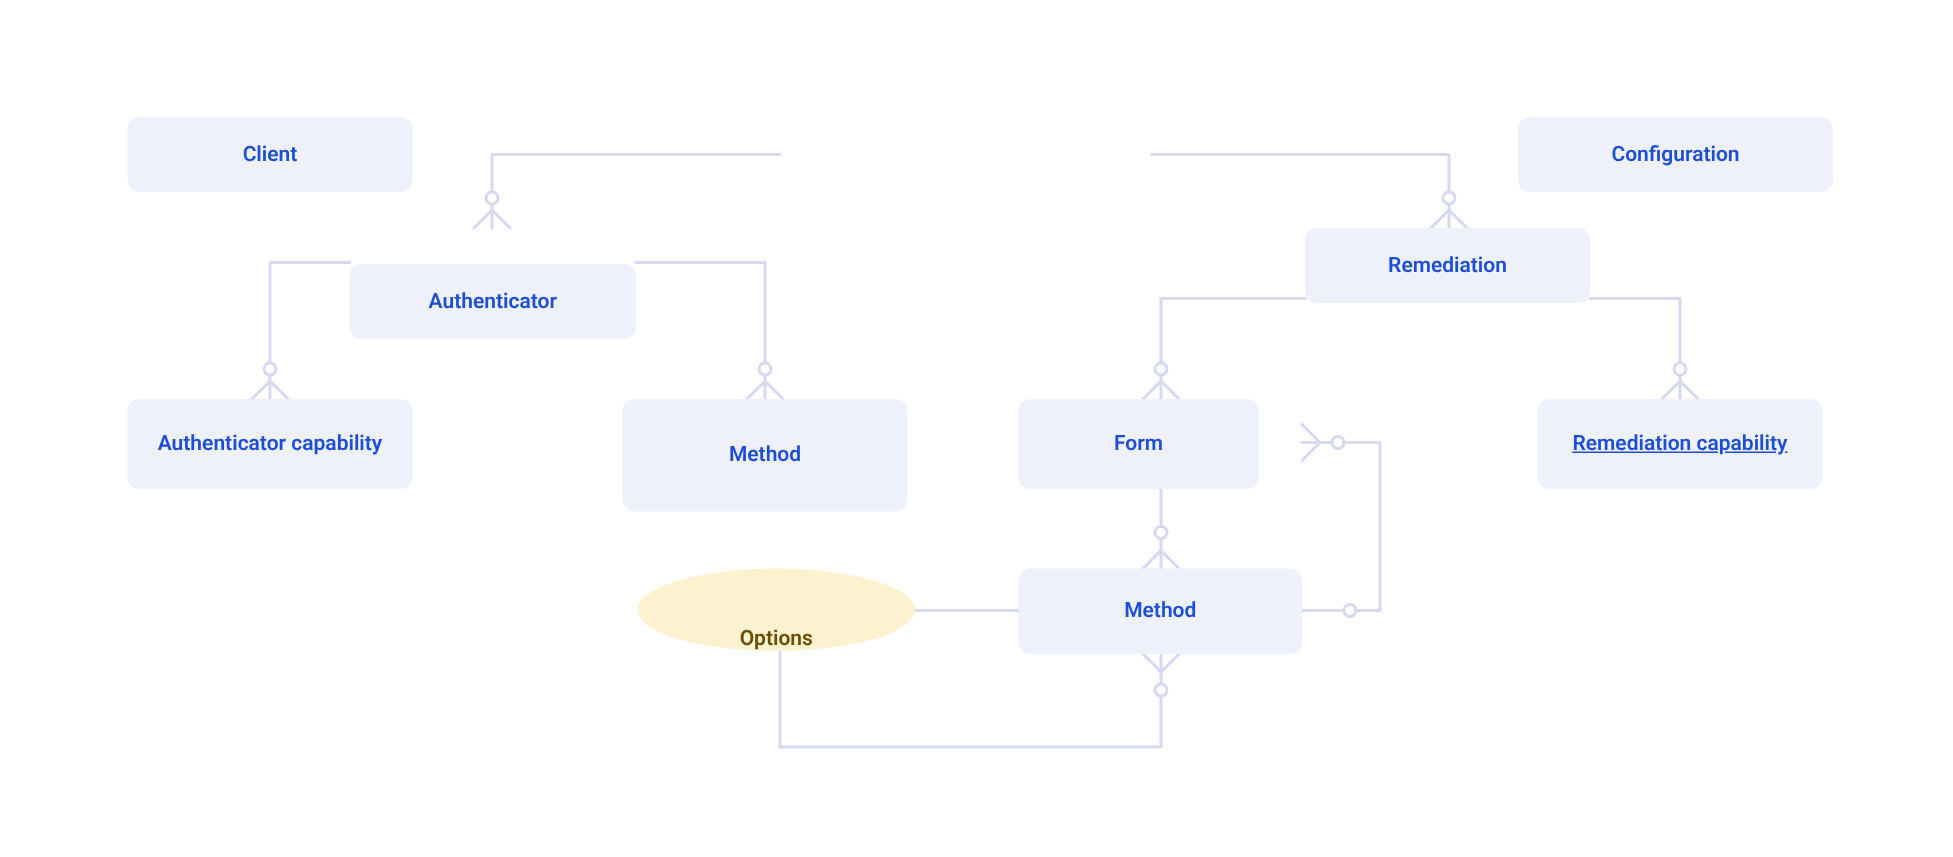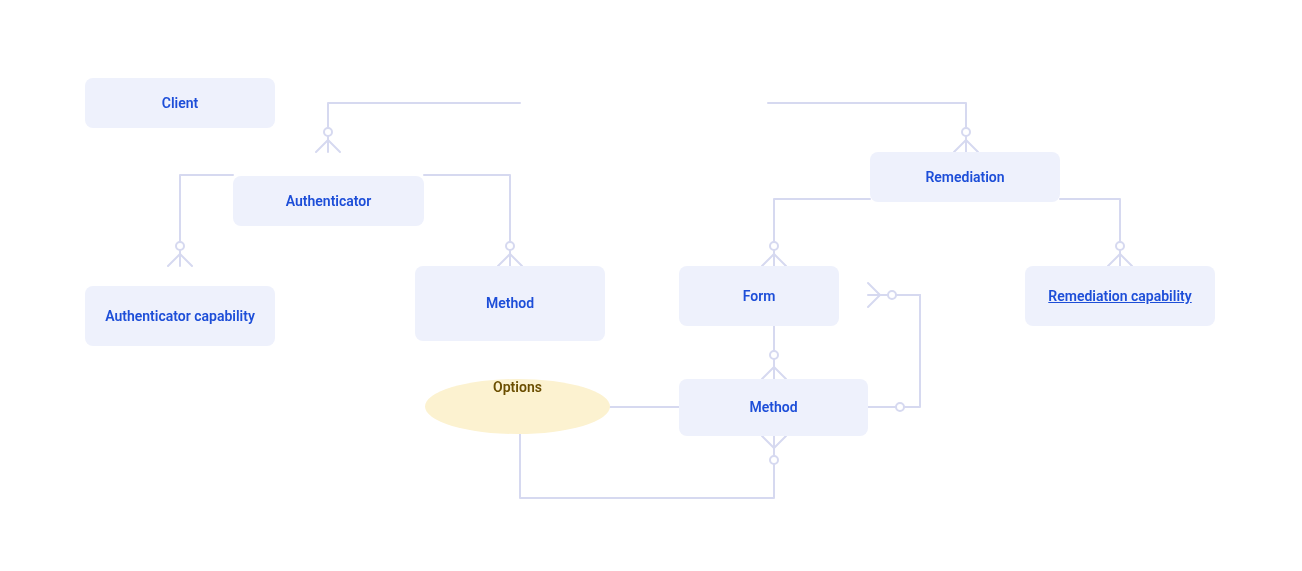--- a/index.html
+++ b/index.html
@@ -37,21 +37,21 @@
     color: #1d4ed8;
     font-size: 14px;
     font-weight: 600;
     line-height: 1.3;
     padding: 0 12px;
     box-sizing: border-box;
   }
   .ellipse {
     position: absolute;
     display: flex;
-    align-items: flex-start;
+    align-items: flex-end;
     justify-content: center;
     text-align: center;
     background: #fcf2d0;
     color: #6b4e00;
     font-size: 14px;
     font-weight: 600;
     border-radius: 50%;
   }
 </style>
 </head>
@@ -104,29 +104,32 @@
       <path d="M 774 436 V 498 H 520 V 430"></path>
 
       <path d="M 762 436 L 774 448 L 786 436"></path>
       <circle cx="774" cy="460" r="4" fill="#ffffff"></circle>
     </g>
   </svg>
 
   <div class="node" style="left:85px; top:78px; width:190px; height:50px;">
     <span>Client</span>
   </div>
+  <div class="node" style="left:1012px; top:78px; width:210px; height:50px;">
+    <span>Configuration</span>
+  </div>
 
   <div class="node" style="left:233px; top:152px; width:191px; height:50px;margin-top:24px;">
     <span>Authenticator</span>
   </div>
   <div class="node" style="left:870px; top:152px; width:190px; height:50px;">
     <span>Remediation</span>
   </div>
 
-  <div class="node" style="left:85px; top:266px; width:190px; height:60px;margin-top:20px;">
+  <div class="node" style="left:85px; top:266px; width:190px; height:60px;">
     <span>Authenticator capability</span>
   </div>
   <div class="node" style="left:415px; top:266px; width:190px; height:75px;">
     <span>Method</span>
   </div>
   <div class="node" style="left:679px; top:266px; width:160px; height:60px;">
     <span>Form</span>
   </div>
   <div class="node" style="left:1025px; top:266px; width:190px; height:60px;text-decoration:underline;">
     <span>Remediation capability</span>

